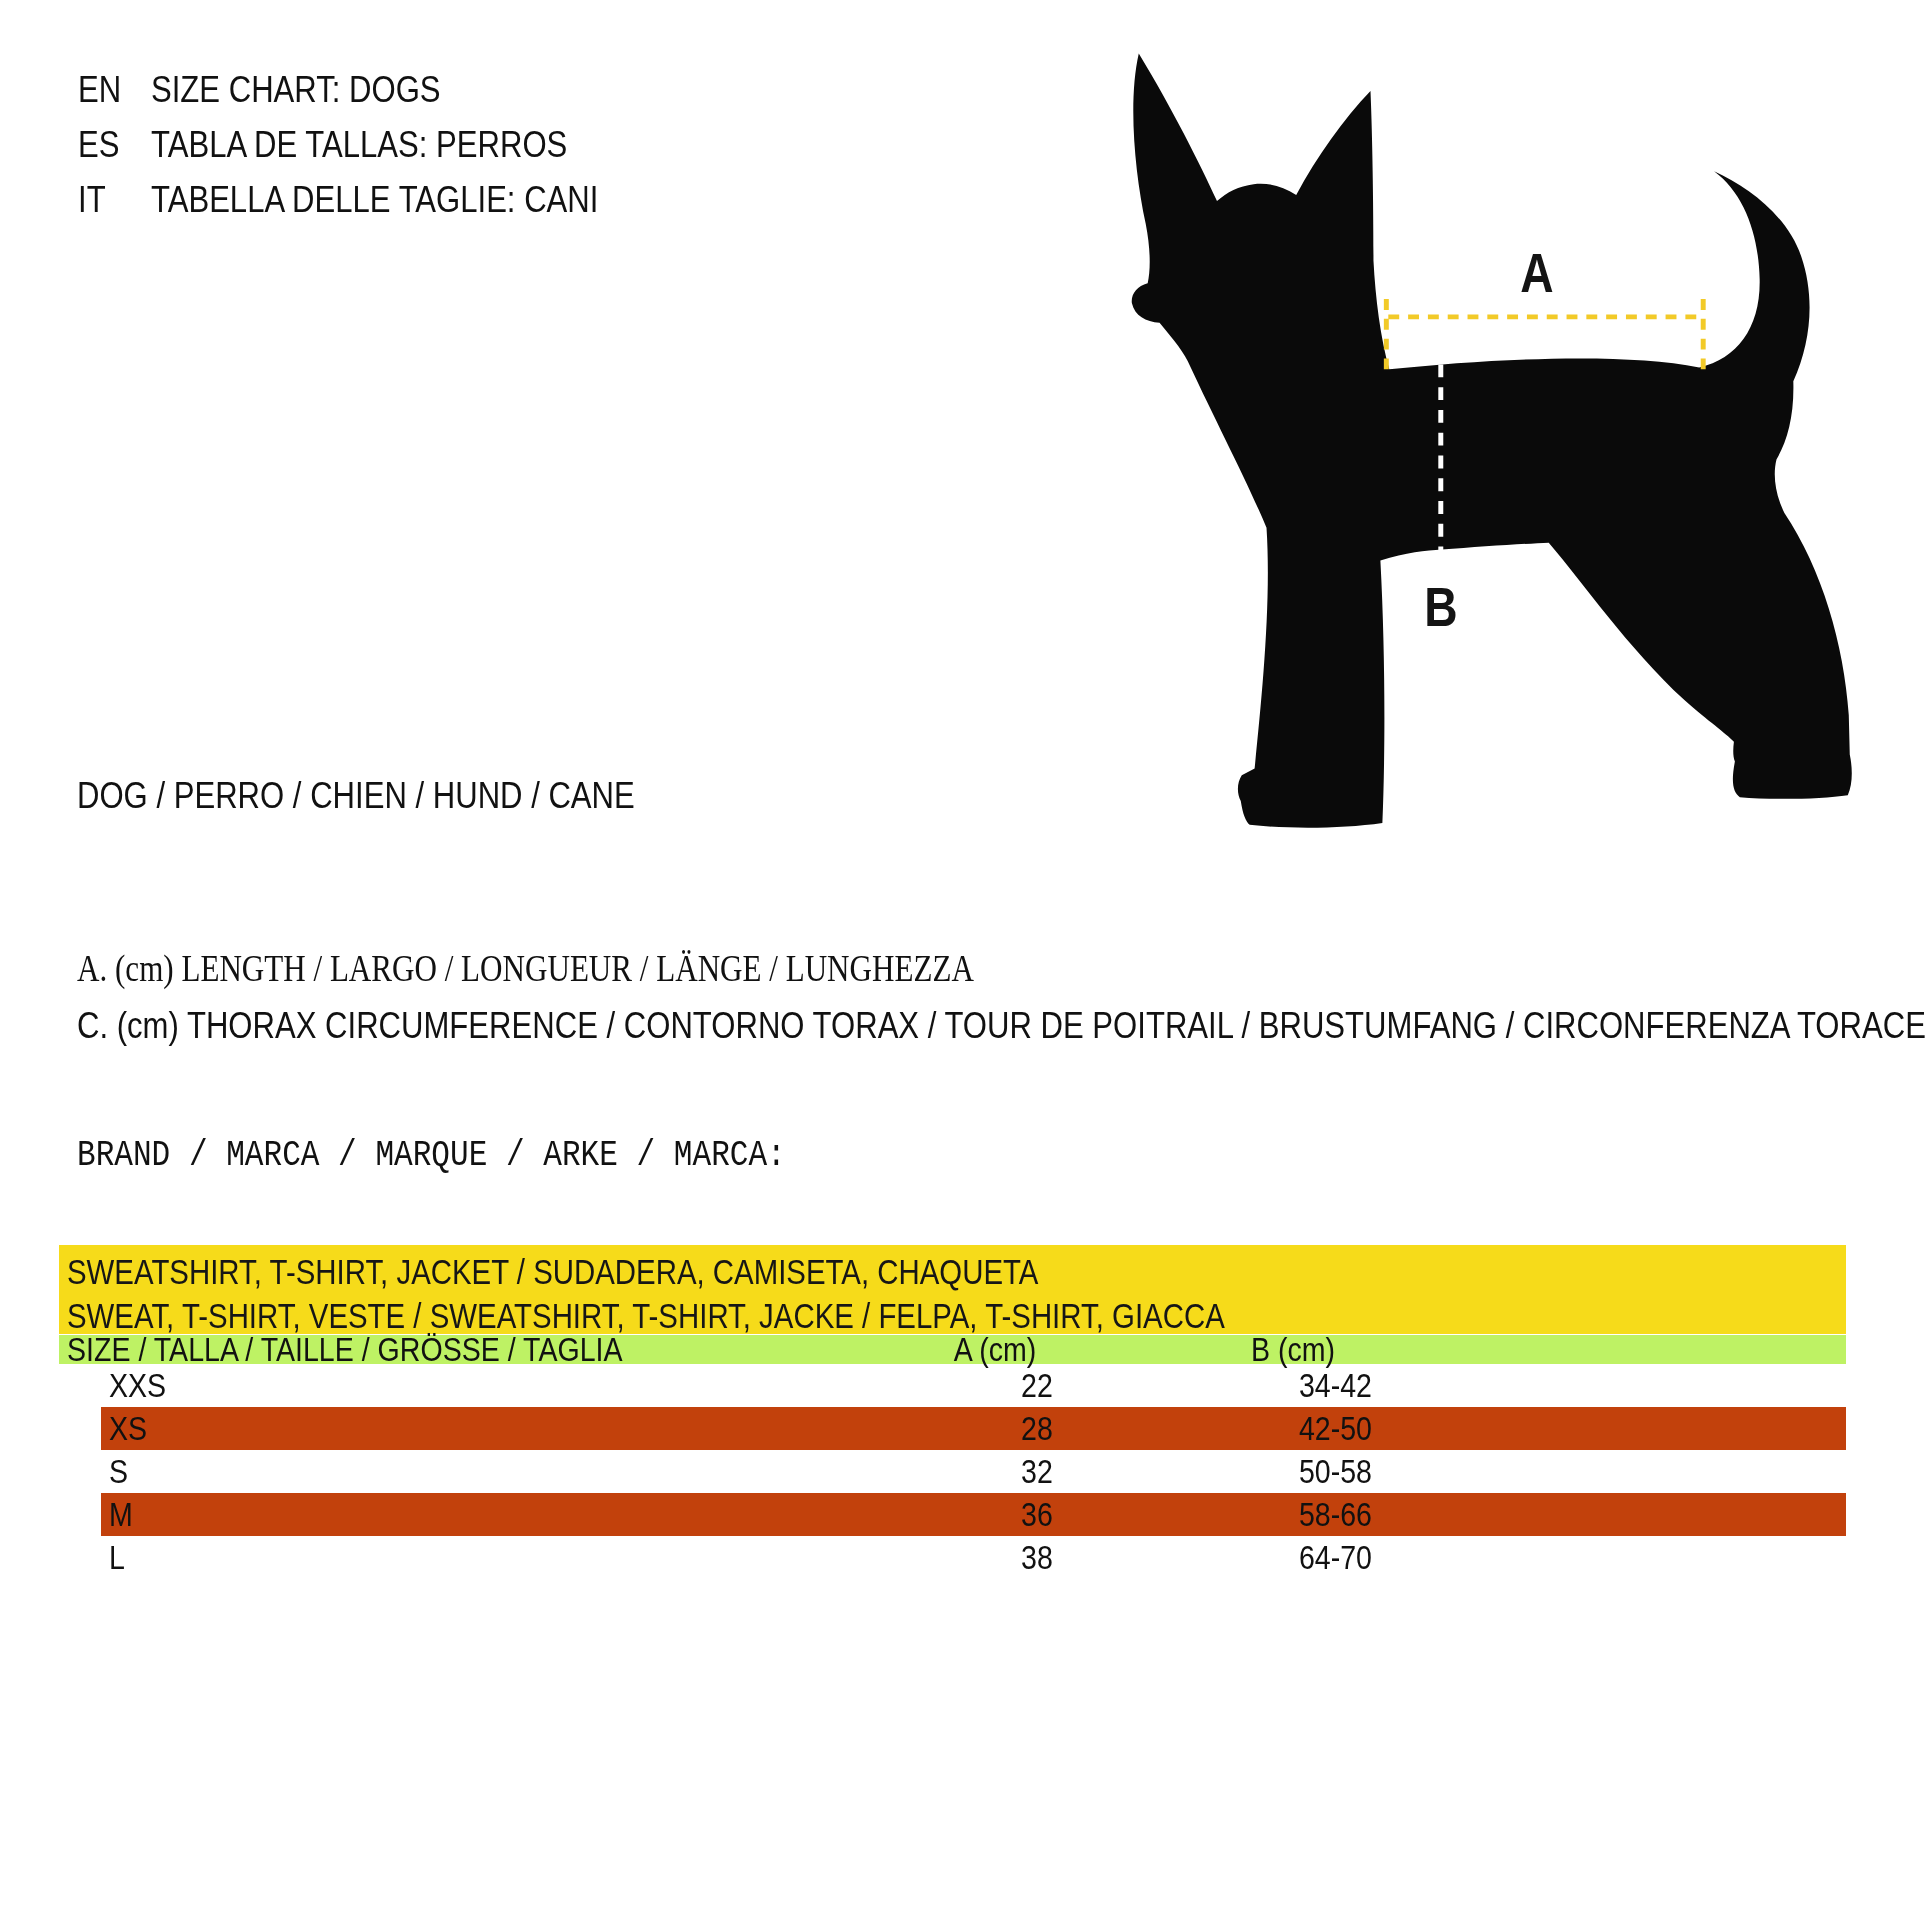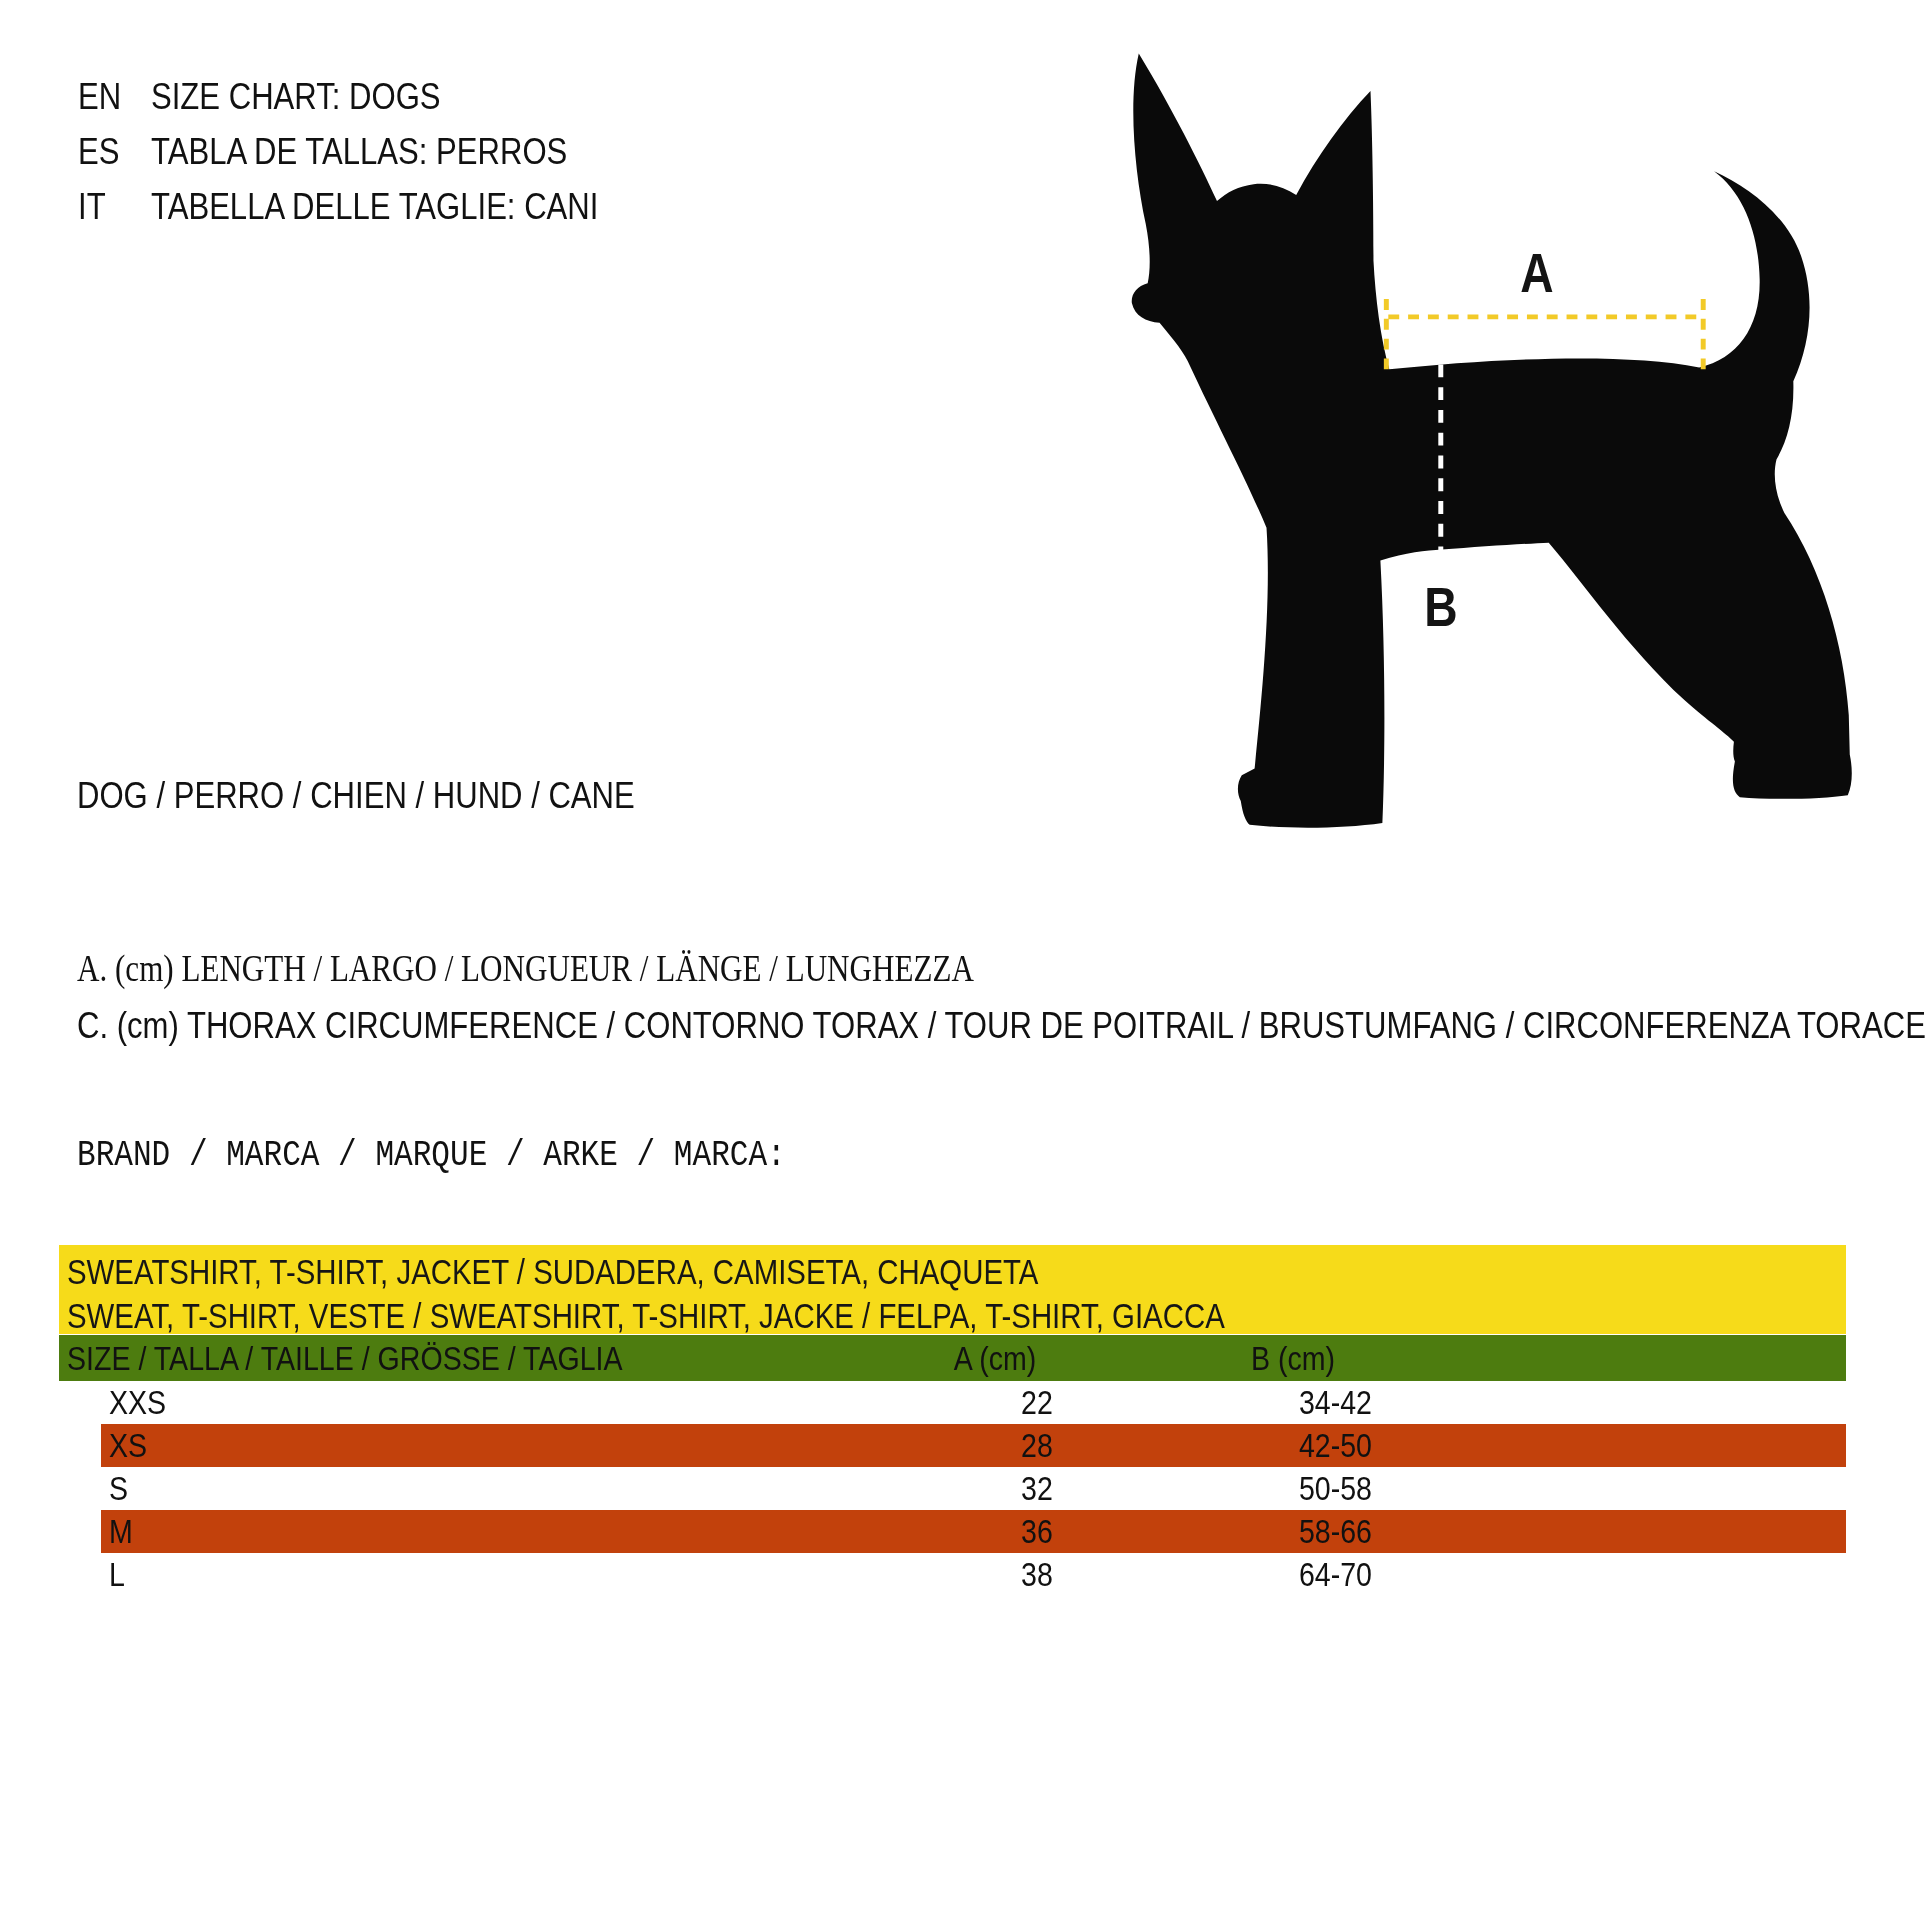--- a/index.html
+++ b/index.html
@@ -9,21 +9,21 @@
     font-family:"Liberation Sans", sans-serif; color:#111111;
   }
   .cond {
     display:inline-block; transform:scaleX(0.84); transform-origin:0 50%;
     white-space:nowrap;
   }
   .cond-c { transform-origin:50% 50%; }
 
   
   .langs { position:absolute; left:78px; top:69px; }
-  .lang-row { display:flex; align-items:center; height:55px; font-size:37px; }
+  .lang-row { display:flex; align-items:flex-start; height:55px; font-size:37px; }
   .lang-code { width:73px; flex:0 0 73px; }
 
   
   .dog-svg { position:absolute; left:0; top:0; }
 
   
   .marker { position:absolute; font-weight:700; font-size:55px; color:#141414;
             transform:translate(-50%,-50%) scaleX(0.84); white-space:nowrap; }
   .marker-a { left:1537px; top:273px; }
   .marker-b { left:1441px; top:607px; }
@@ -38,21 +38,21 @@
   
   .banner {
     position:absolute; left:59px; top:1245px; width:1787px; height:89px;
     background:#F6DB1A; padding:5px 0 0 8px;
   }
   .banner div { font-weight:400; font-size:35px; line-height:44px; color:#161616; }
 
   
   .size-table { position:absolute; left:59px; top:1335px; width:1787px; }
   .trow { display:flex; align-items:center; font-size:34px; }
-  .thead { height:46px; background:#4d7c0f; }
+  .thead { height:29px; background:#bef264; }
   .tbody-row { height:43px;margin-left:42px; }
   .tbody-row.alt { background:#c2410c; }
   .c-size { width:743px; flex:0 0 743px; padding-left:8px; }
   .c-a { width:386px; flex:0 0 386px; text-align:center; }
   .c-b { width:210px; flex:0 0 210px; text-align:center; }
 </style>
 </head>
 <body>
 
 <div class="langs">

